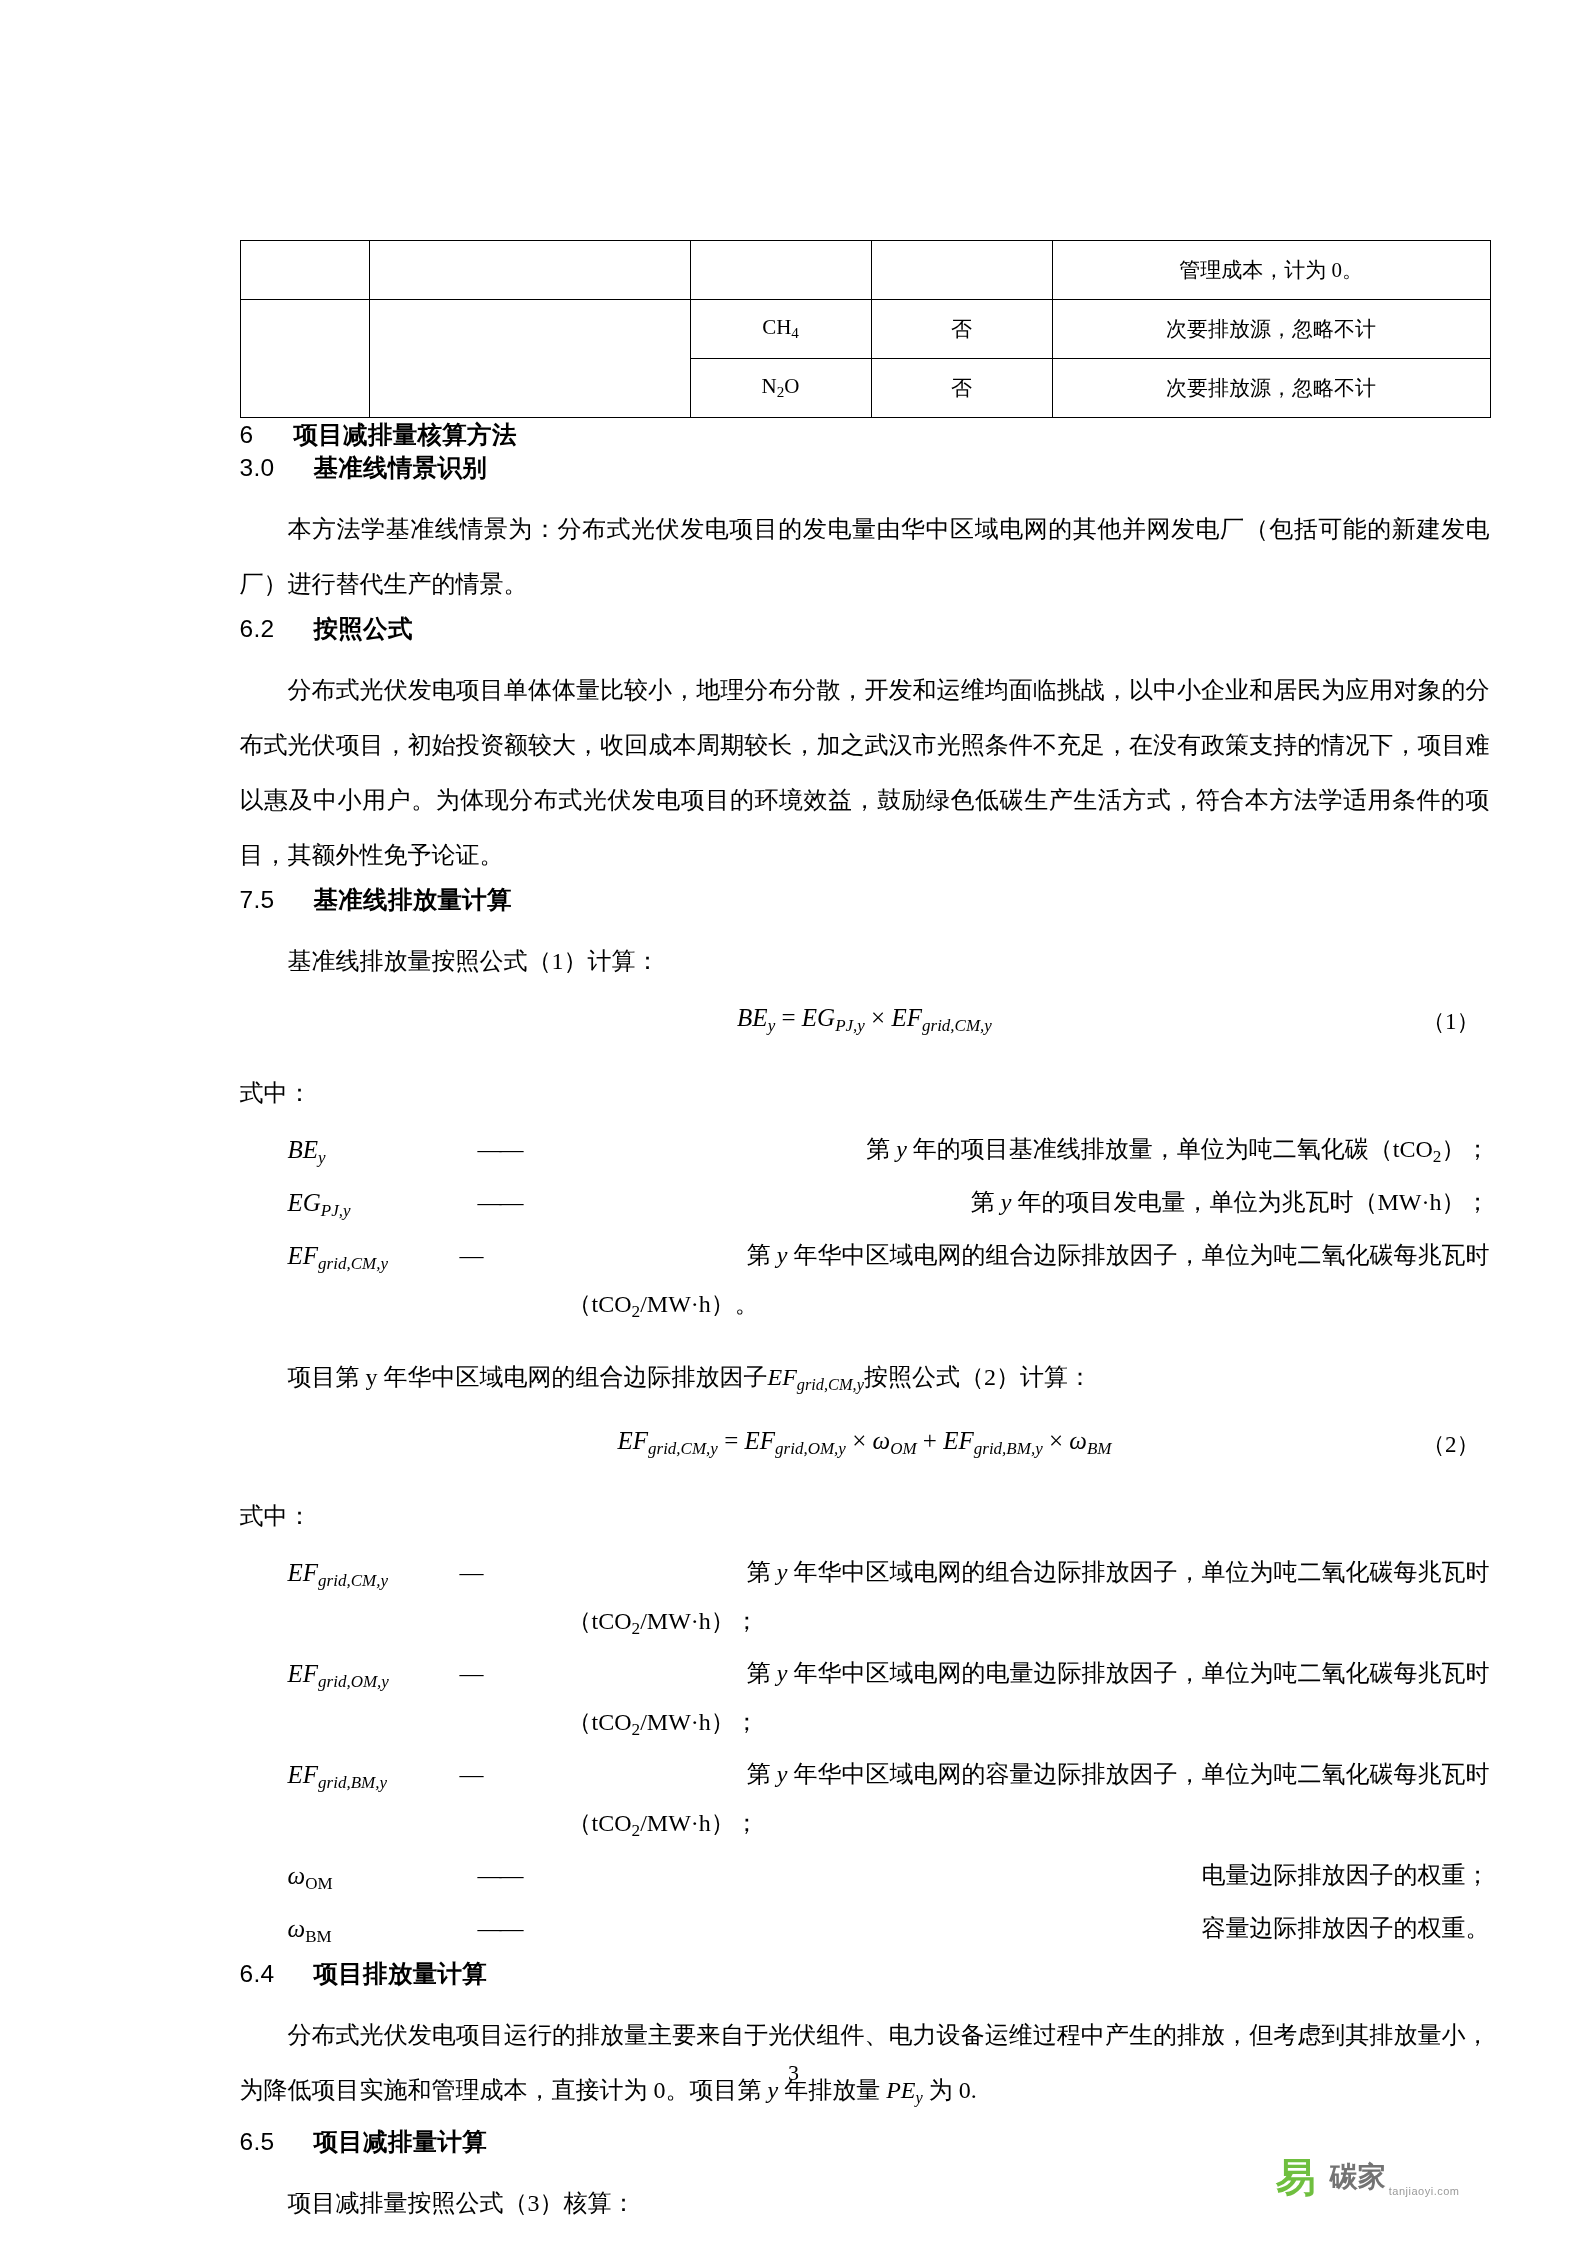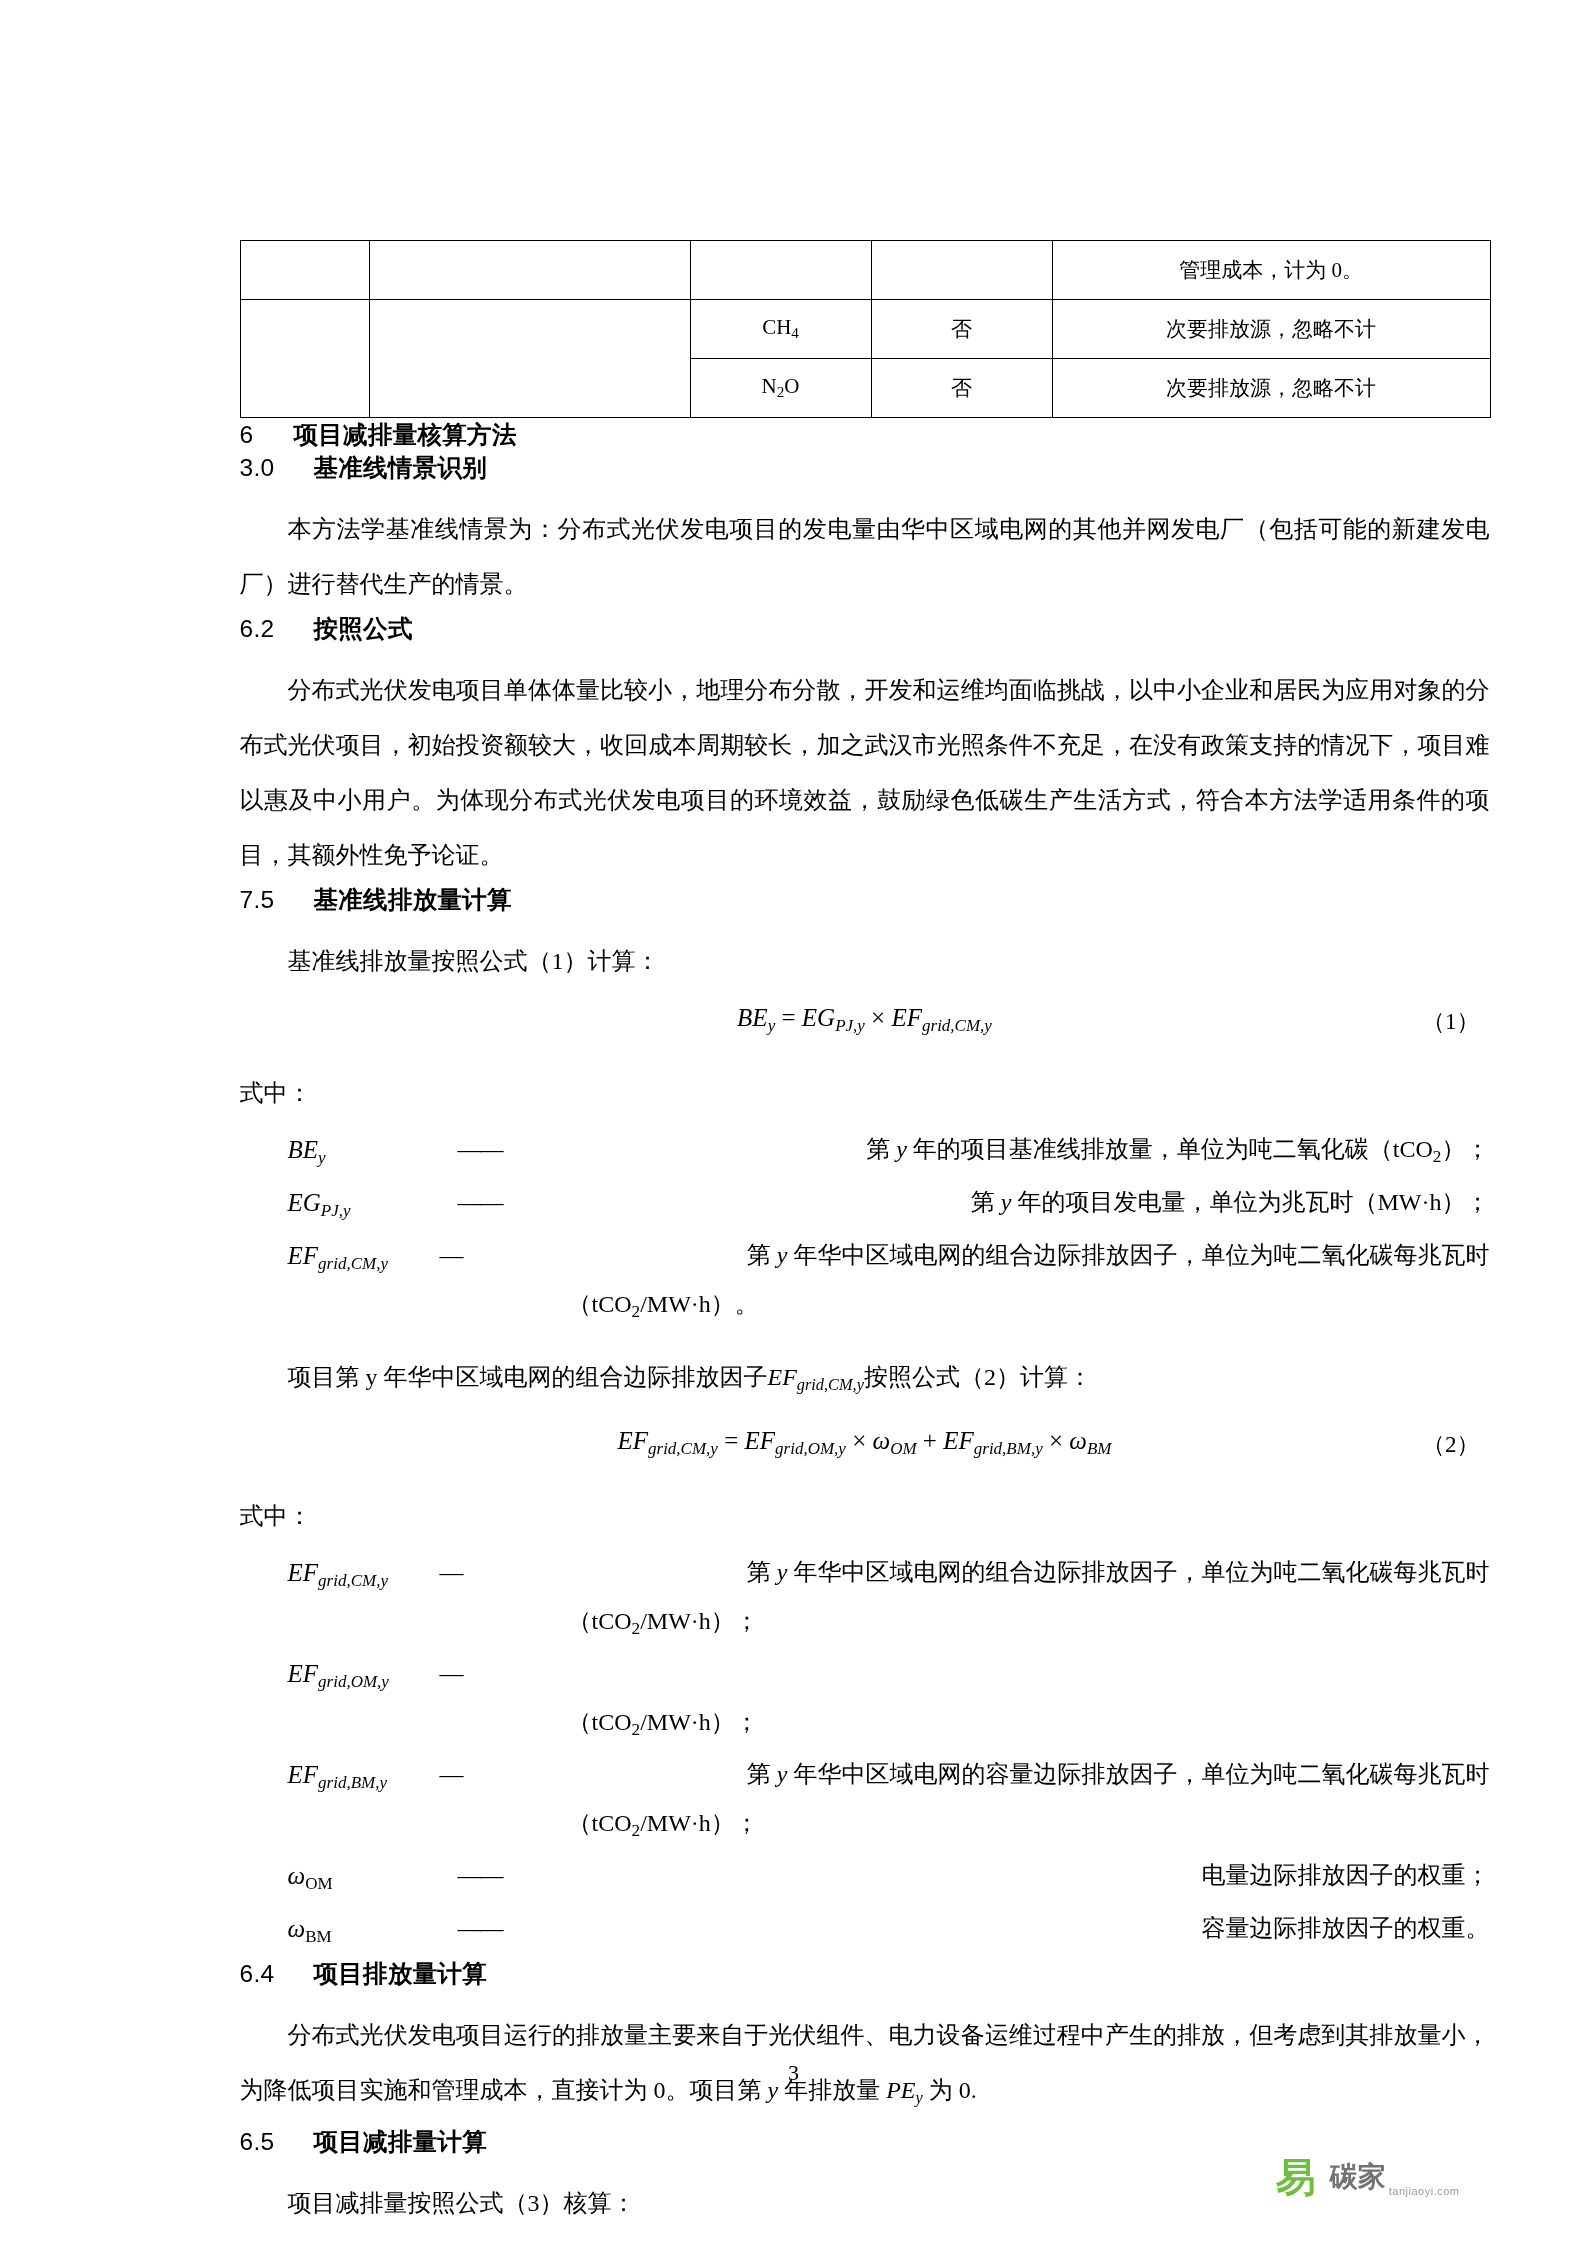--- a/index.html
+++ b/index.html
@@ -110,20 +110,21 @@
   sub.vn { font-style: normal; font-size: 0.68em; vertical-align: -0.3em; }
 
   
   .deflist { margin-top: 8px; }
   .defrow {
     display: flex;
     align-items: flex-start;
     font-size: 24px;
     line-height: 41px;
     margin-top: 4px;
+    gap: 20px;
   }
   .defsym {
     width: 200px;
     flex: 0 0 200px;
     padding-left: 48px;
     box-sizing: border-box;
     font-family: "Liberation Serif", serif;
     font-style: italic;
     font-size: 25px;
     white-space: nowrap;
@@ -280,20 +281,21 @@
       <div class="defrow">
         <div class="defsym">EF<sub class="v">grid,CM,y</sub></div>
         <div class="defdash tight">—</div>
         <div class="deftext">第 <i>y</i> 年华中区域电网的组合边际排放因子，单位为吨二氧化碳每兆瓦时</div>
       </div>
       <div class="defcont">（tCO<sub>2</sub>/MW·h）；</div>
 
       <div class="defrow">
         <div class="defsym">EF<sub class="v">grid,OM,y</sub></div>
         <div class="defdash tight">—</div>
+        <div class="deftext">第 <i>y</i> 年华中区域电网的电量边际排放因子，单位为吨二氧化碳每兆瓦时</div>
       </div>
       <div class="defcont">（tCO<sub>2</sub>/MW·h）；</div>
 
       <div class="defrow">
         <div class="defsym">EF<sub class="v">grid,BM,y</sub></div>
         <div class="defdash tight">—</div>
         <div class="deftext">第 <i>y</i> 年华中区域电网的容量边际排放因子，单位为吨二氧化碳每兆瓦时</div>
       </div>
       <div class="defcont">（tCO<sub>2</sub>/MW·h）；</div>
 

